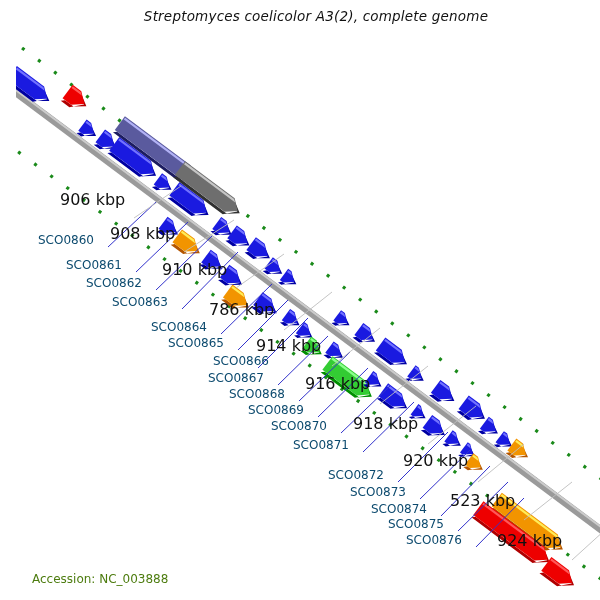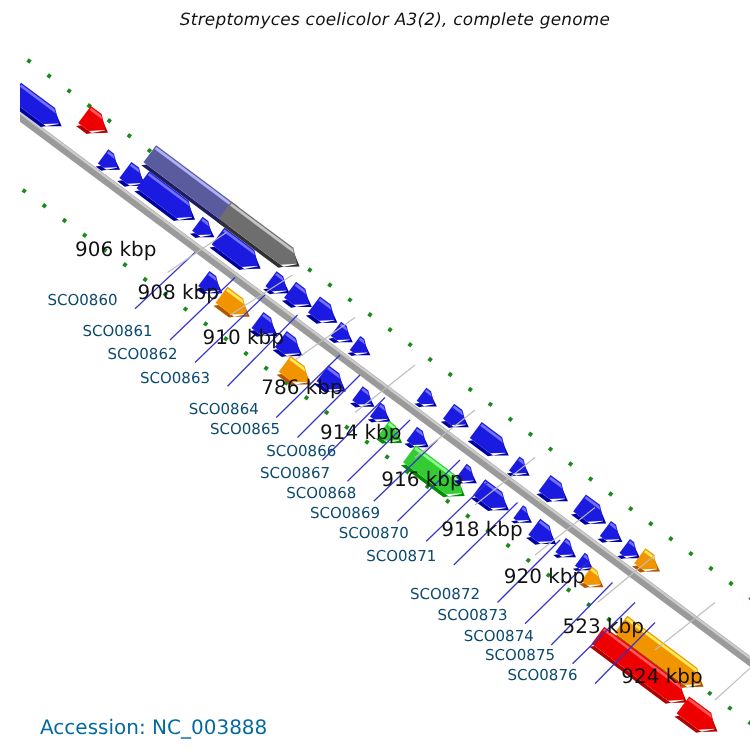--- a/index.html
+++ b/index.html
@@ -9,21 +9,21 @@
     overflow:hidden;position:relative;
   }
   #stage{position:absolute;left:16px;top:0;width:528px;height:600px;text-decoration:underline;}
   svg#canvas{position:absolute;left:0;top:0;width:600px;height:600px;}
 
   .title{
     position:absolute;left:0;top:8px;width:600px;text-align:center;
     font-style:italic;font-size:13.5px;color:#111;letter-spacing:.2px;
   }
   .footer-left{
-    position:absolute;left:16px;top:572px;font-size:16px;color:#0369a1;
+    position:absolute;left:16px;top:572px;font-size:12px;color:#4d7c0f;
   }
   .footer-right{
     position:absolute;right:8px;top:572px;font-size:12px;color:#111;
   }
   .gene-label{
     position:absolute;font-size:12px;color:#0c4a6e;white-space:nowrap;
   }
   .kbp-label{
     position:absolute;font-size:16px;color:#111;white-space:nowrap;
   }

